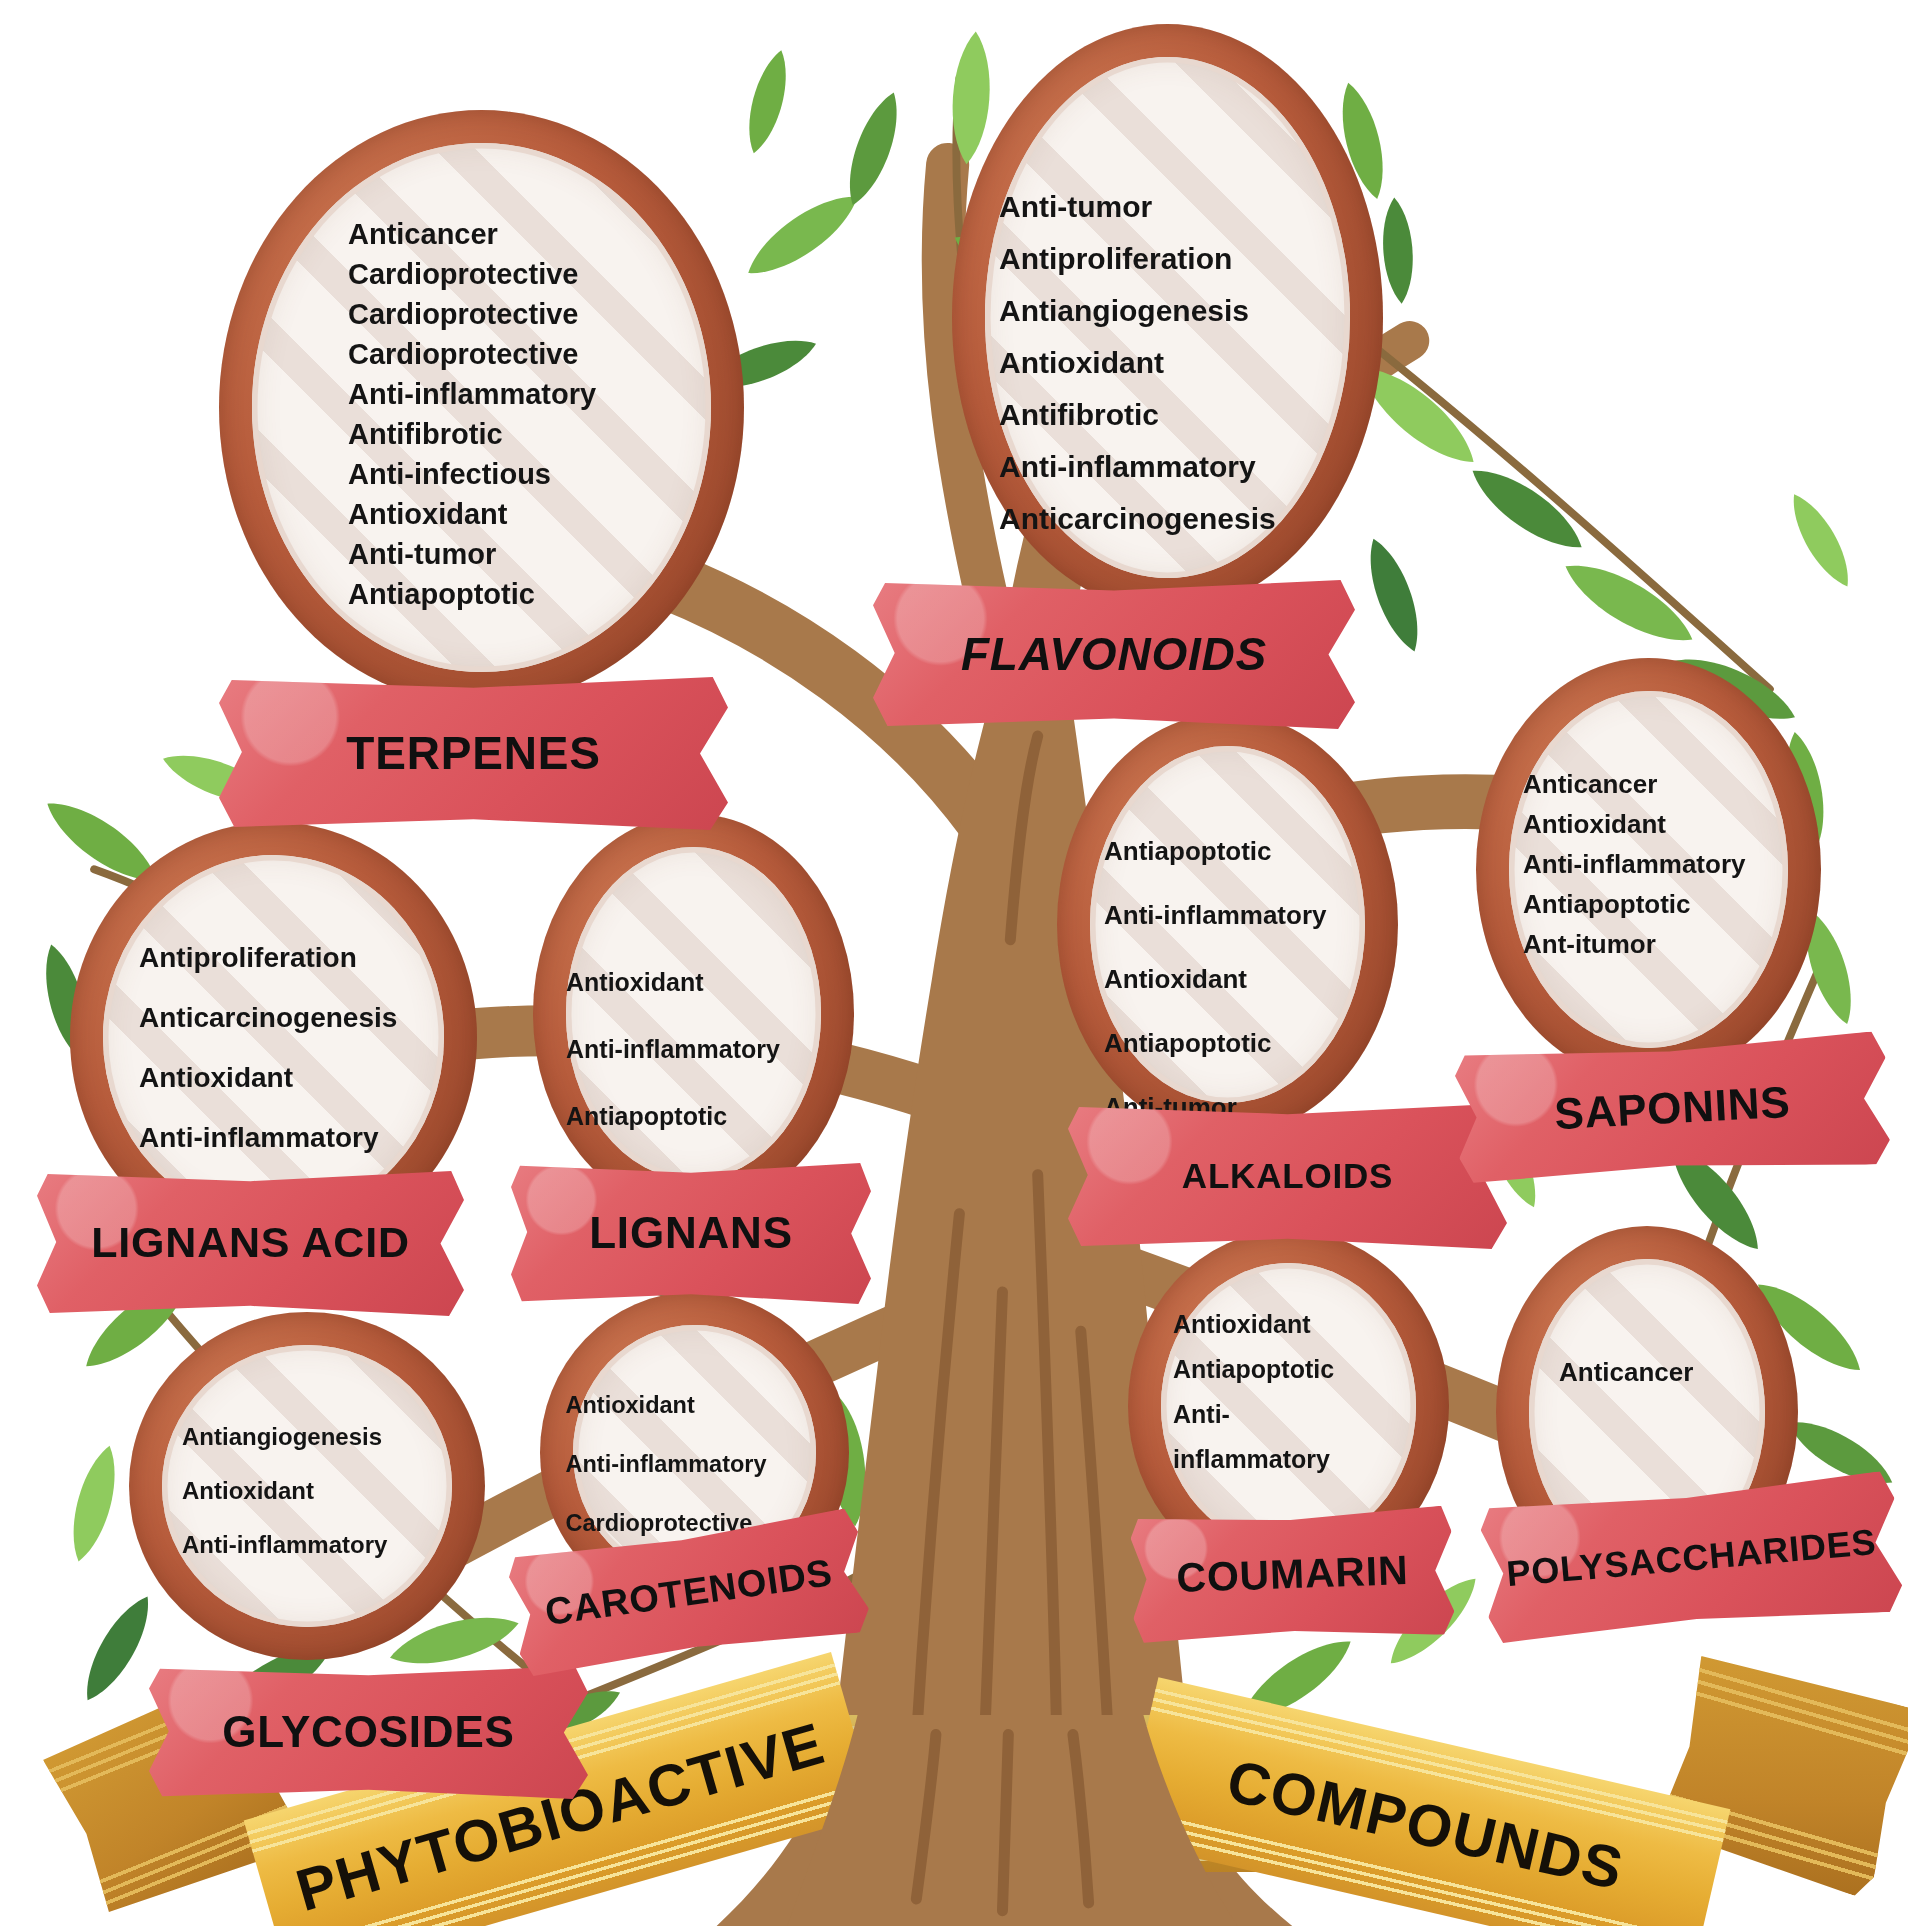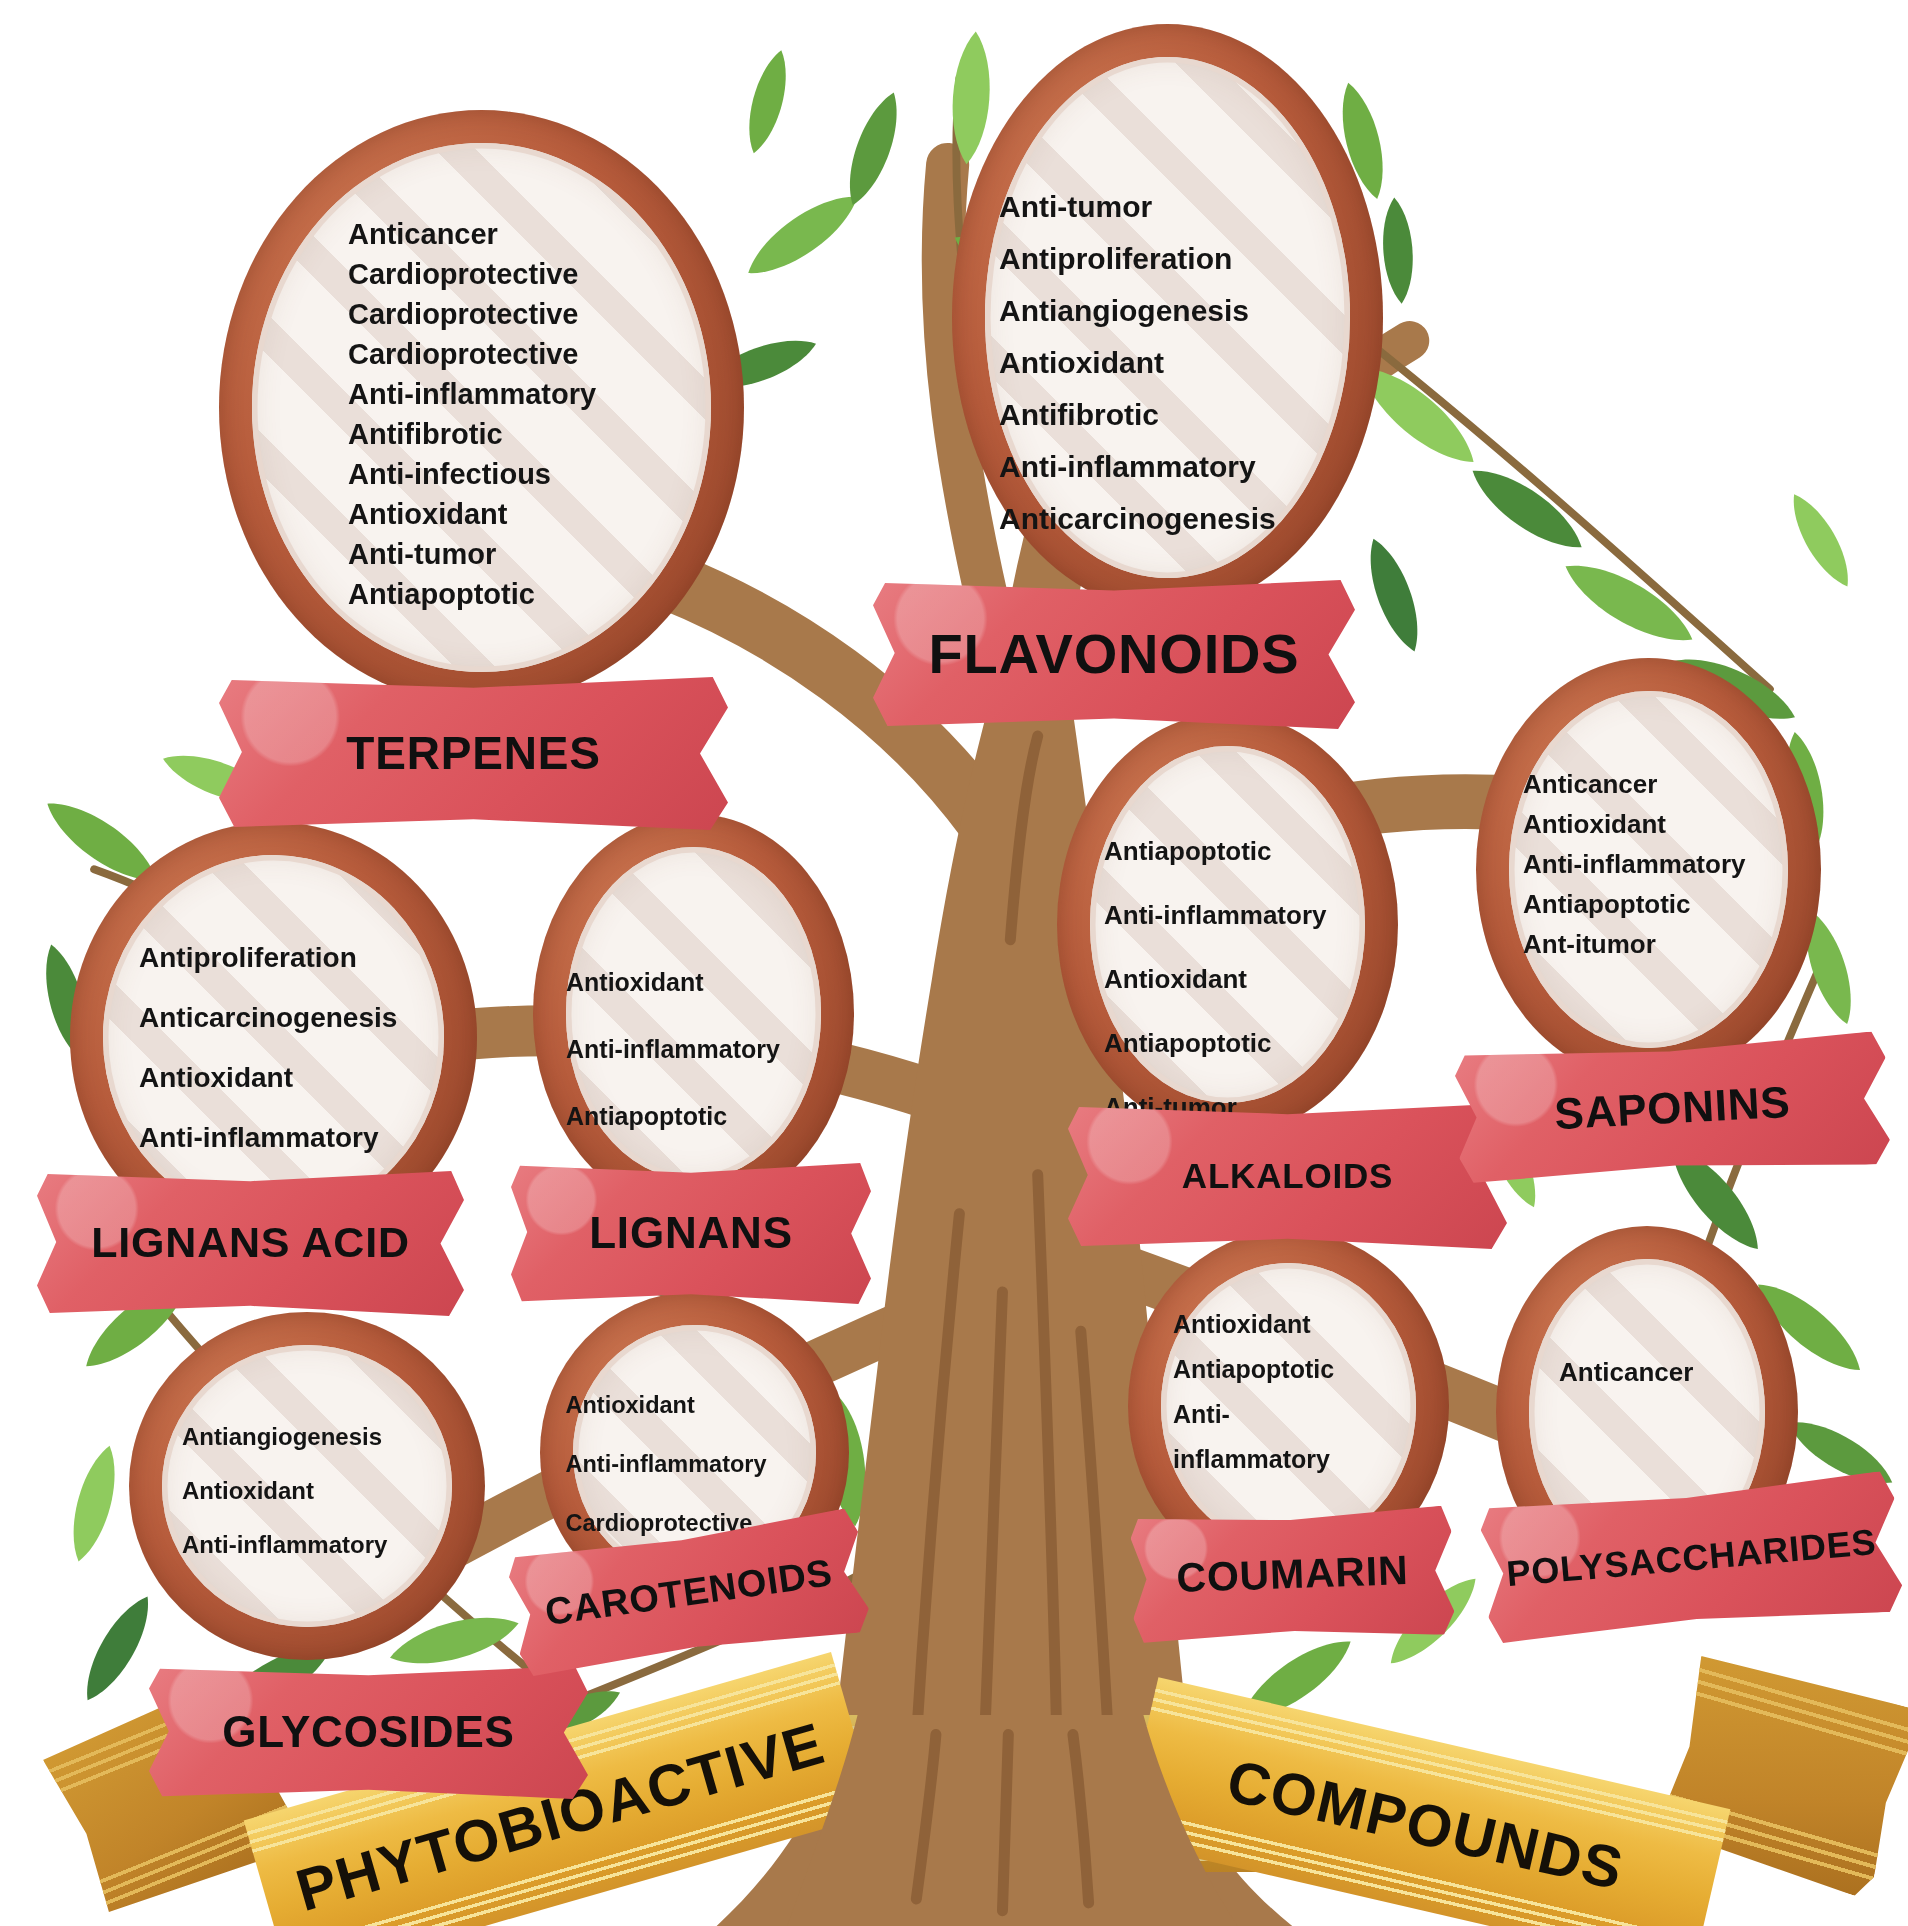--- a/index.html
+++ b/index.html
@@ -255,21 +255,21 @@
     <div class="inner"></div>
     <div class="props" style="left:63px;top:127px;width:204px;font-size:26px;line-height:39px;">
         <div class="prop-line">Anticancer</div>
       </div>
   </div>
 
   <div class="ribbon" style="left:219px;top:677px;width:509px;height:153px;font-size:46px;">
     <span>TERPENES</span>
   </div>
 
-  <div class="ribbon" style="left:873px;top:580px;width:482px;height:149px;font-size:56px;">
+  <div class="ribbon" style="left:873px;top:580px;width:482px;height:149px;font-size:46px;font-style:italic;">
     <span>FLAVONOIDS</span>
   </div>
 
   <div class="ribbon" style="left:37px;top:1171px;width:427px;height:145px;font-size:43px;">
     <span>LIGNANS ACID</span>
   </div>
 
   <div class="ribbon" style="left:511px;top:1163px;width:360px;height:141px;font-size:44px;">
     <span>LIGNANS</span>
   </div>

